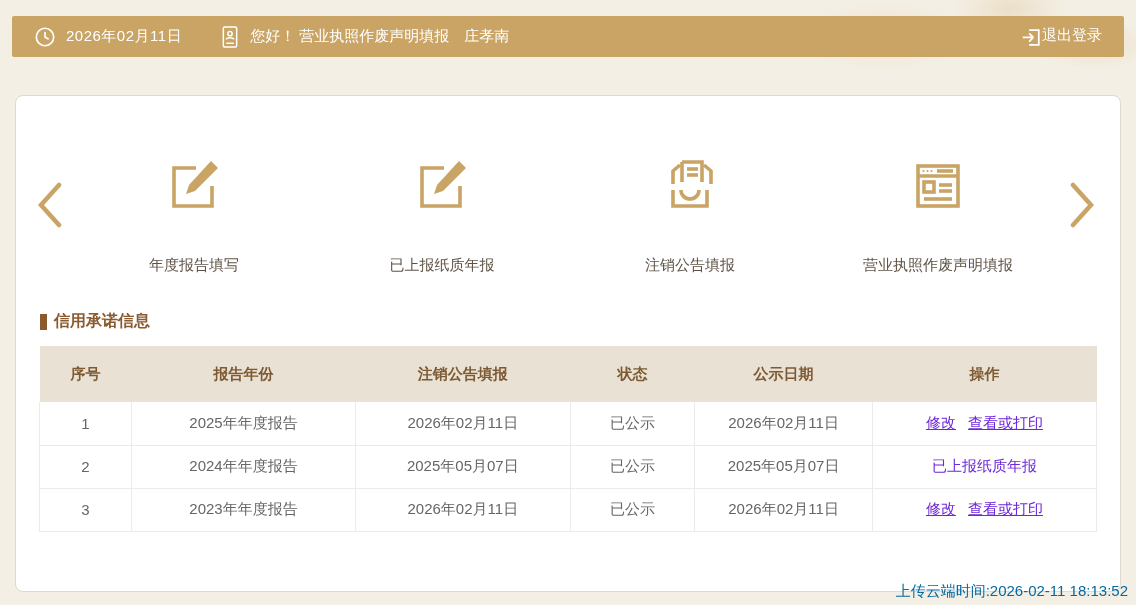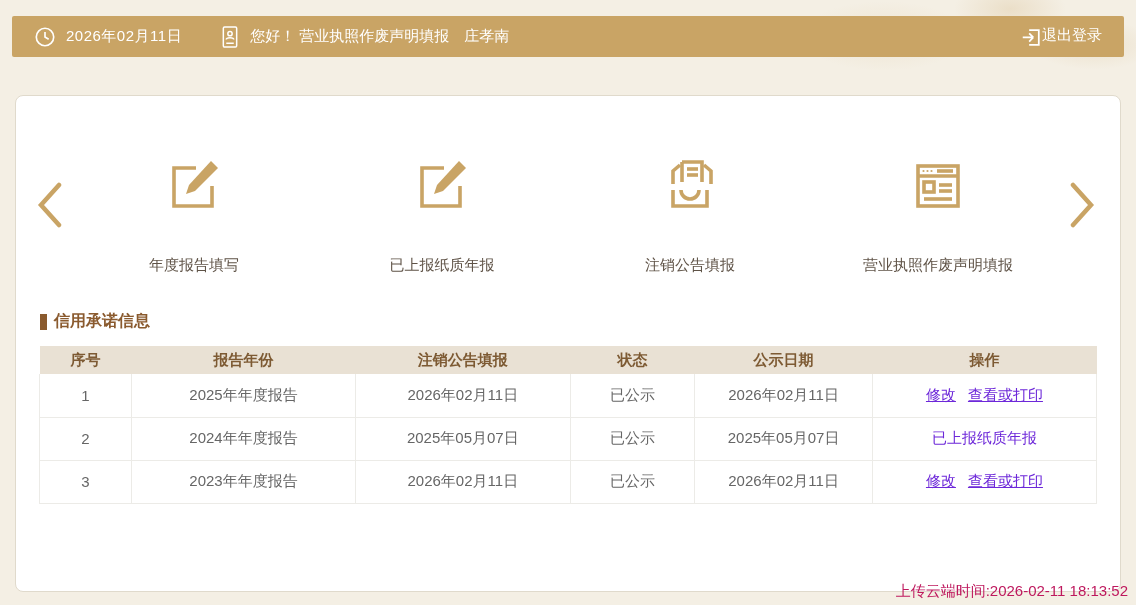--- a/index.html
+++ b/index.html
@@ -46,38 +46,38 @@
     color:#8a5a2e; font-size:16px; font-weight:bold;
   }
   .section-title .bullet { width:7px; height:16px; background:#8a5a2e; margin-right:7px; display:inline-block; }
   
   .report-table {
     margin:14px 23px 0 23px; width:calc(100% - 46px);
     border-collapse:collapse; table-layout:fixed; font-size:15px;
   }
   .report-table th {
     background:#e9e1d4; color:#7d5a33; font-weight:bold;
-    height:28px; text-align:center; border:none;
+    height:56px; text-align:center; border:none;
   }
   .report-table td {
     height:43px; text-align:center; color:#666;
     background:#fff; border:1px solid #ecebe7; border-top:none;
   }
   .report-table tr td:first-child { border-left:1px solid #ecebe7; }
   .report-table col.c-seq { width:8.7%; }
   .report-table col.c-year { width:21.2%; }
   .report-table col.c-mod { width:20.3%; }
   .report-table col.c-status { width:11.8%; }
   .report-table col.c-pub { width:16.8%; }
   .report-table col.c-ops { width:21.2%; }
   a.op-link { color:#6d28d9; text-decoration:underline; cursor:pointer; margin:0 6px; }
   a.op-link.plain { text-decoration:none; }
   .footer-time {
     position:absolute; right:8px; bottom:4px;
-    font-size:15px; color:#be185d; font-weight:500;
+    font-size:15px; color:#0369a1; font-weight:500;
     background:transparent;
   }
 </style>
 </head>
 <body>
 
 <div class="watermark"></div>
 
 <div class="topbar">
   <div class="topbar-left">

